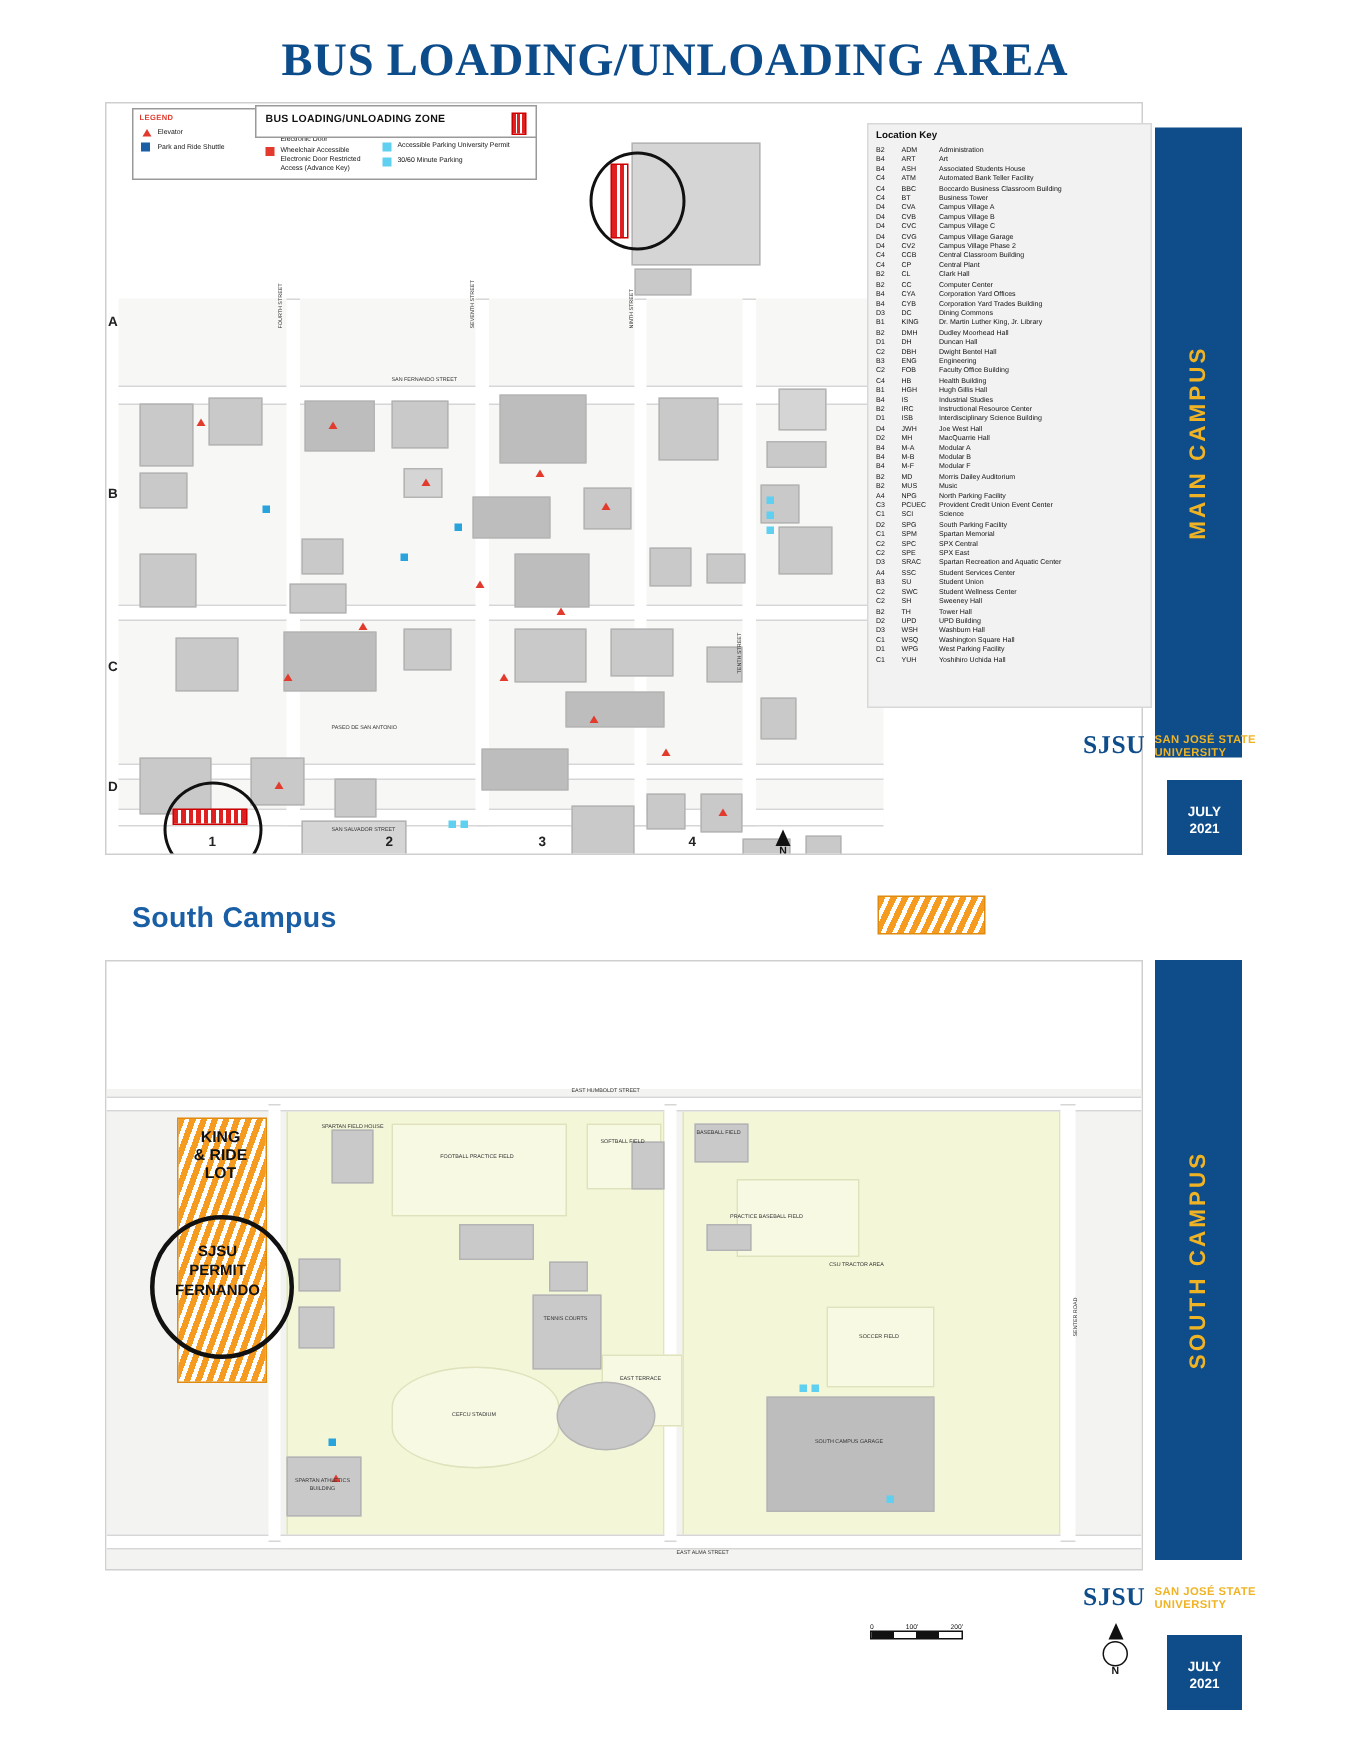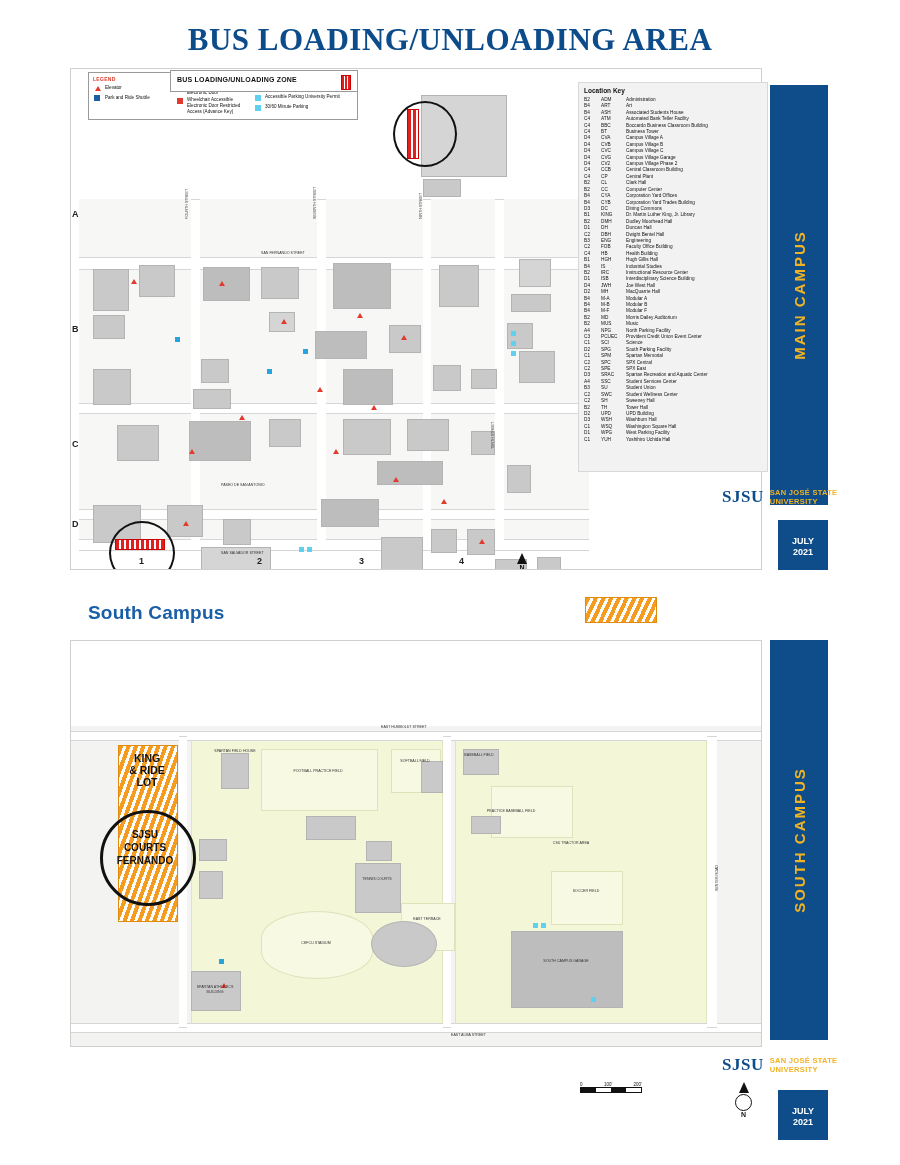--- a/index.html
+++ b/index.html
@@ -632,21 +632,21 @@
 
   <div class="park-ride"></div>
   <div class="park-ride-label">
     <div>KING</div>
       <div>&amp; RIDE</div>
       <div>LOT</div>
   </div>
   <div class="permit-ring"></div>
   <div class="permit-label">
     <div>SJSU</div>
-      <div>COURTS</div>
+      <div>PERMIT</div>
       <div>FERNANDO</div>
   </div>
 
   <div class="side-bar" id="south-campus-bar">
     <span class="vtext">SOUTH CAMPUS</span>
   </div>
   <div class="sjsu-logo" id="sjsu-logo-south">
     <span class="mark">SJSU</span>
     <span class="txt">
       <span style="display:block">SAN JOSÉ STATE</span>

